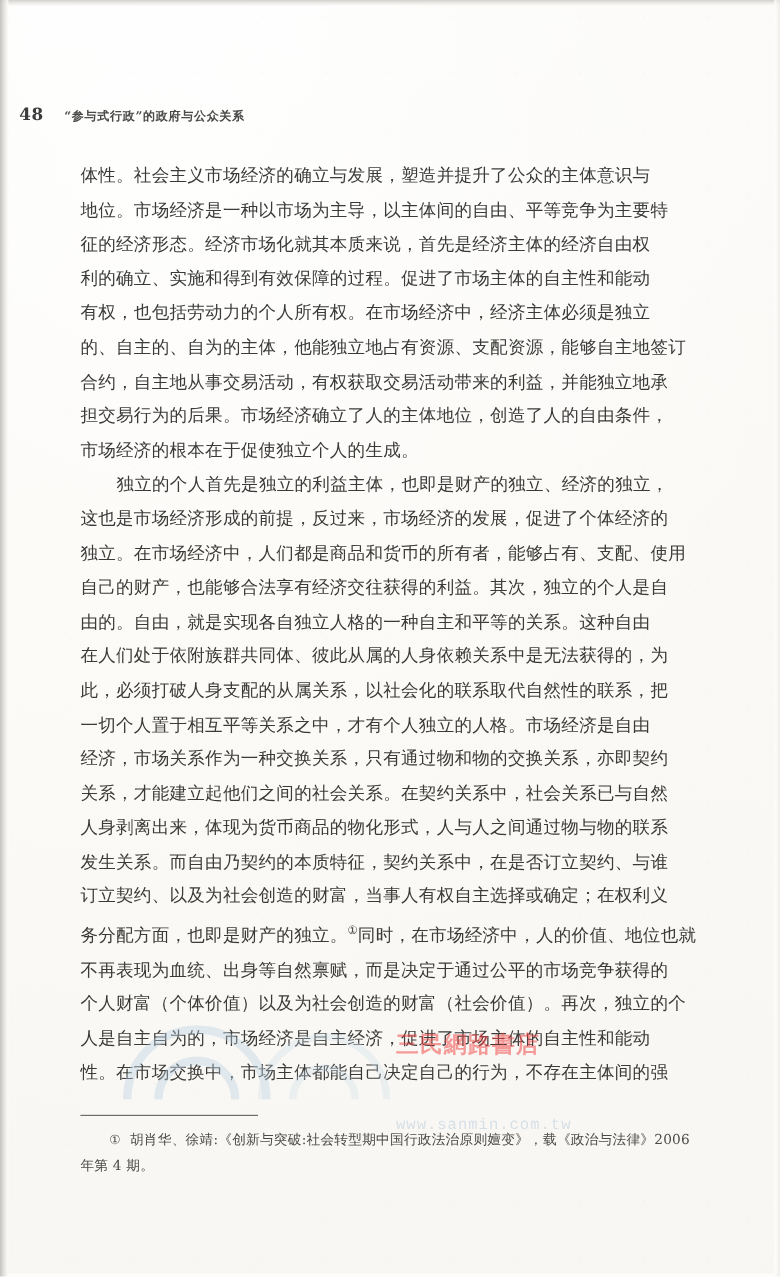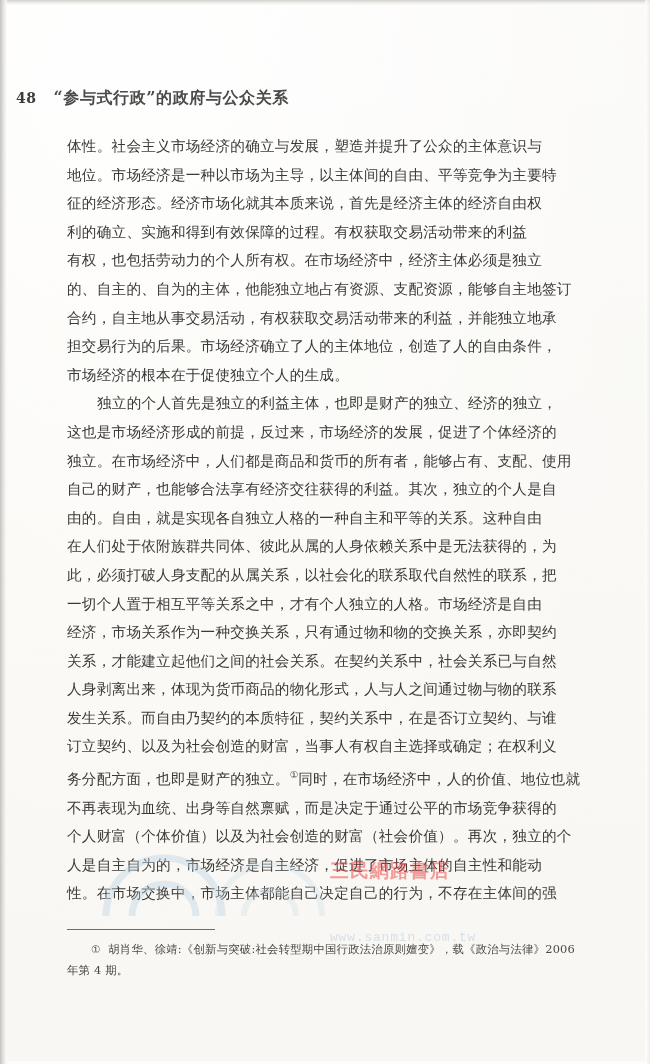--- a/index.html
+++ b/index.html
@@ -59,21 +59,21 @@
   .folio {
     margin-left: 16px;
     font-family: "DejaVu Serif", "Liberation Serif", serif;
     font-weight: bold;
     font-size: 14px;
     color: #3c3c3c;
     letter-spacing: .5px;
   }
   .head-title {
     margin-left: 17px;
-    font-size: 16px;
+    font-size: 10px;
     font-weight: bold;
     color: #4a4a48;
     letter-spacing: .6px;
     white-space: nowrap;
   }
 
   
   .body-block {
     position: absolute;
     left: 67px;
@@ -180,21 +180,21 @@
 
   <div class="running-head">
     <span class="folio">48</span>
     <span class="head-title">“参与式行政”的政府与公众关系</span>
   </div>
 
   <div class="body-block">
     <div class="tline">体性。社会主义市场经济的确立与发展，塑造并提升了公众的主体意识与</div>
     <div class="tline">地位。市场经济是一种以市场为主导，以主体间的自由、平等竞争为主要特</div>
     <div class="tline">征的经济形态。经济市场化就其本质来说，首先是经济主体的经济自由权</div>
-    <div class="tline">利的确立、实施和得到有效保障的过程。有权获取交易活动带来的利益</div>
+    <div class="tline">利的确立、实施和得到有效保障的过程。促进了市场主体的自主性和能动</div>
     <div class="tline">有权，也包括劳动力的个人所有权。在市场经济中，经济主体必须是独立</div>
     <div class="tline">的、自主的、自为的主体，他能独立地占有资源、支配资源，能够自主地签订</div>
     <div class="tline">合约，自主地从事交易活动，有权获取交易活动带来的利益，并能独立地承</div>
     <div class="tline">担交易行为的后果。市场经济确立了人的主体地位，创造了人的自由条件，</div>
     <div class="tline">市场经济的根本在于促使独立个人的生成。</div>
     <div class="tline indent">独立的个人首先是独立的利益主体，也即是财产的独立、经济的独立，</div>
     <div class="tline">这也是市场经济形成的前提，反过来，市场经济的发展，促进了个体经济的</div>
     <div class="tline">独立。在市场经济中，人们都是商品和货币的所有者，能够占有、支配、使用</div>
     <div class="tline">自己的财产，也能够合法享有经济交往获得的利益。其次，独立的个人是自</div>
     <div class="tline">由的。自由，就是实现各自独立人格的一种自主和平等的关系。这种自由</div>

